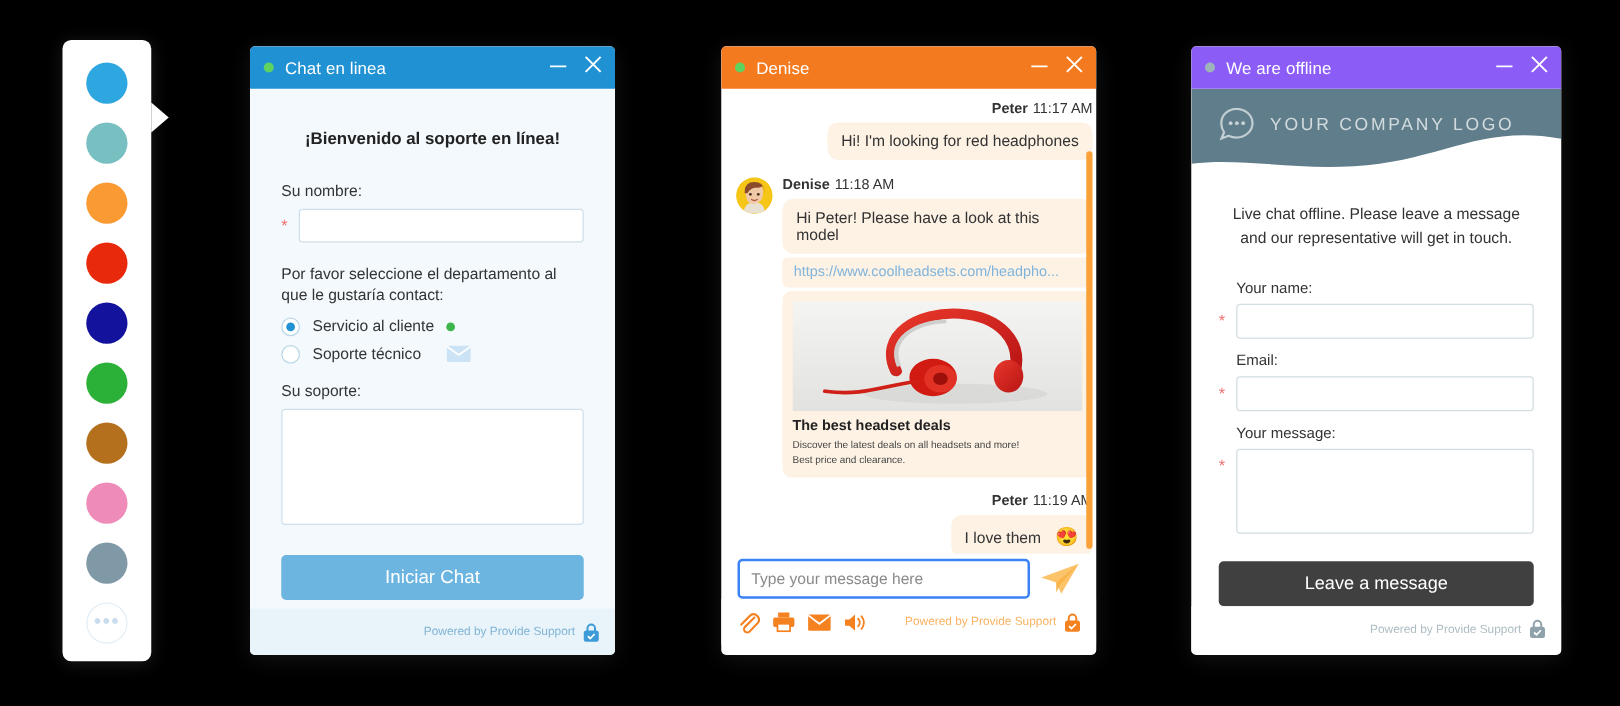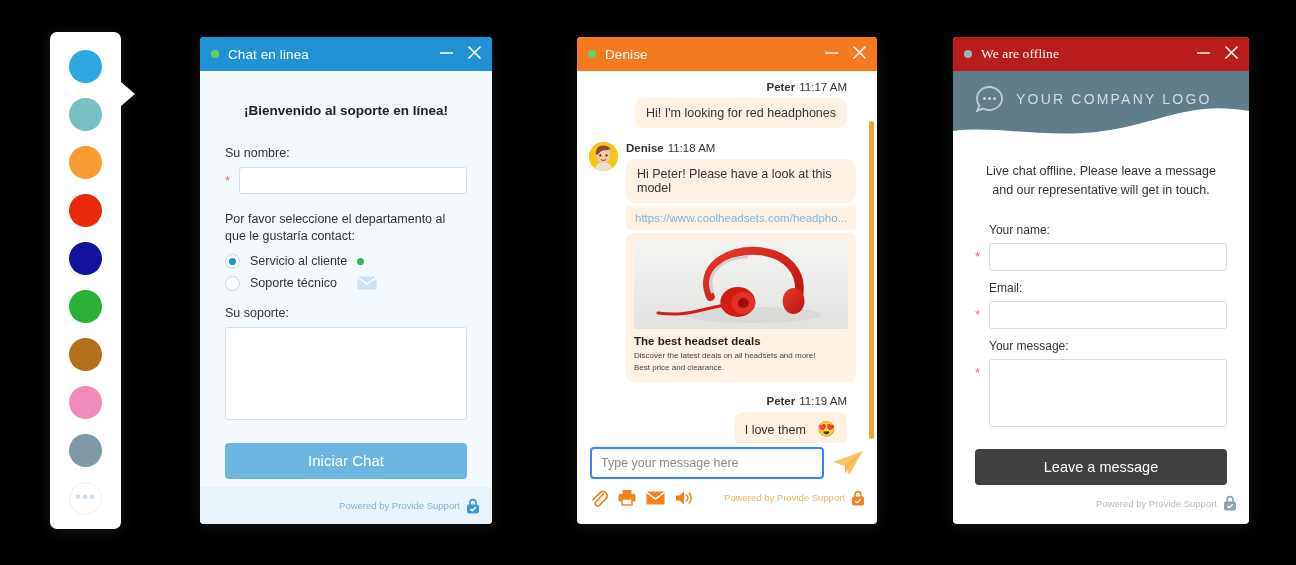--- a/index.html
+++ b/index.html
@@ -89,21 +89,21 @@
   .powered {
     height: 37px; display: flex; align-items: center; justify-content: flex-end;
     padding-right: 12px; font-size: 9.5px; gap: 6px;
   }
   #win1 .powered { background: #e8f3fa; color: #7fb4d4; }
 
   
   #win2 { left: 577px; top: 37px; width: 300px; height: 487px; background: #fff; }
   #win2 .win-header { background: #f47a20; }
   #win2 .chat-area {
-    position: relative; height: 372px; padding: 10px 30px 0 12px; overflow: hidden;
+    position: relative; height: 372px; padding: 10px 3px 0 12px; overflow: hidden;
   }
   .msg-meta { font-size: 11.5px; color: #333; }
   .msg-meta b { font-weight: bold; }
   .msg-meta span { margin-left: 4px; }
   .bubble {
     background: #fdf2e4; border-radius: 9px; padding: 8px 11px;
     font-size: 12.5px; color: #333; display: inline-block;
   }
   .row-right { text-align: right; }
   .row-right .bubble { text-align: left; }
@@ -130,21 +130,21 @@
   .msg-input {
     flex: 1; height: 32px; border: 2px solid #3b82f6; border-radius: 4px;
     background: #fff; outline: none; font-family: inherit; font-size: 12.5px; padding: 0 9px;
   }
   .msg-input::placeholder { color: #8a8a8a; }
   #win2 .powered { background: #fff; color: #f9b262; padding-right: 12px; }
   .tool-icons { display: flex; align-items: center; gap: 10px; padding-left: 13px; margin-right: auto; }
 
   
   #win3 { left: 953px; top: 37px; width: 296px; height: 487px; background: #fff; }
-  #win3 .win-header { background: #b91c1c; font-family: Liberation Serif, serif; }
+  #win3 .win-header { background: #8b5cf6; }
   .logo-band { position: relative; height: 73px; overflow: hidden; }
   .logo-band .wave { position: absolute; left: 0; top: 0; width: 100%; height: 73px; }
   .logo-inner {
     position: relative; display: flex; align-items: center;
     height: 56px; padding-left: 22px; gap: 11px;
   }
   .logo-text {
     color: rgba(255,255,255,0.72); font-size: 14px; letter-spacing: 2.2px; font-weight: 300;
   }
   #win3 .body { padding: 18px 22px 0 22px; }

